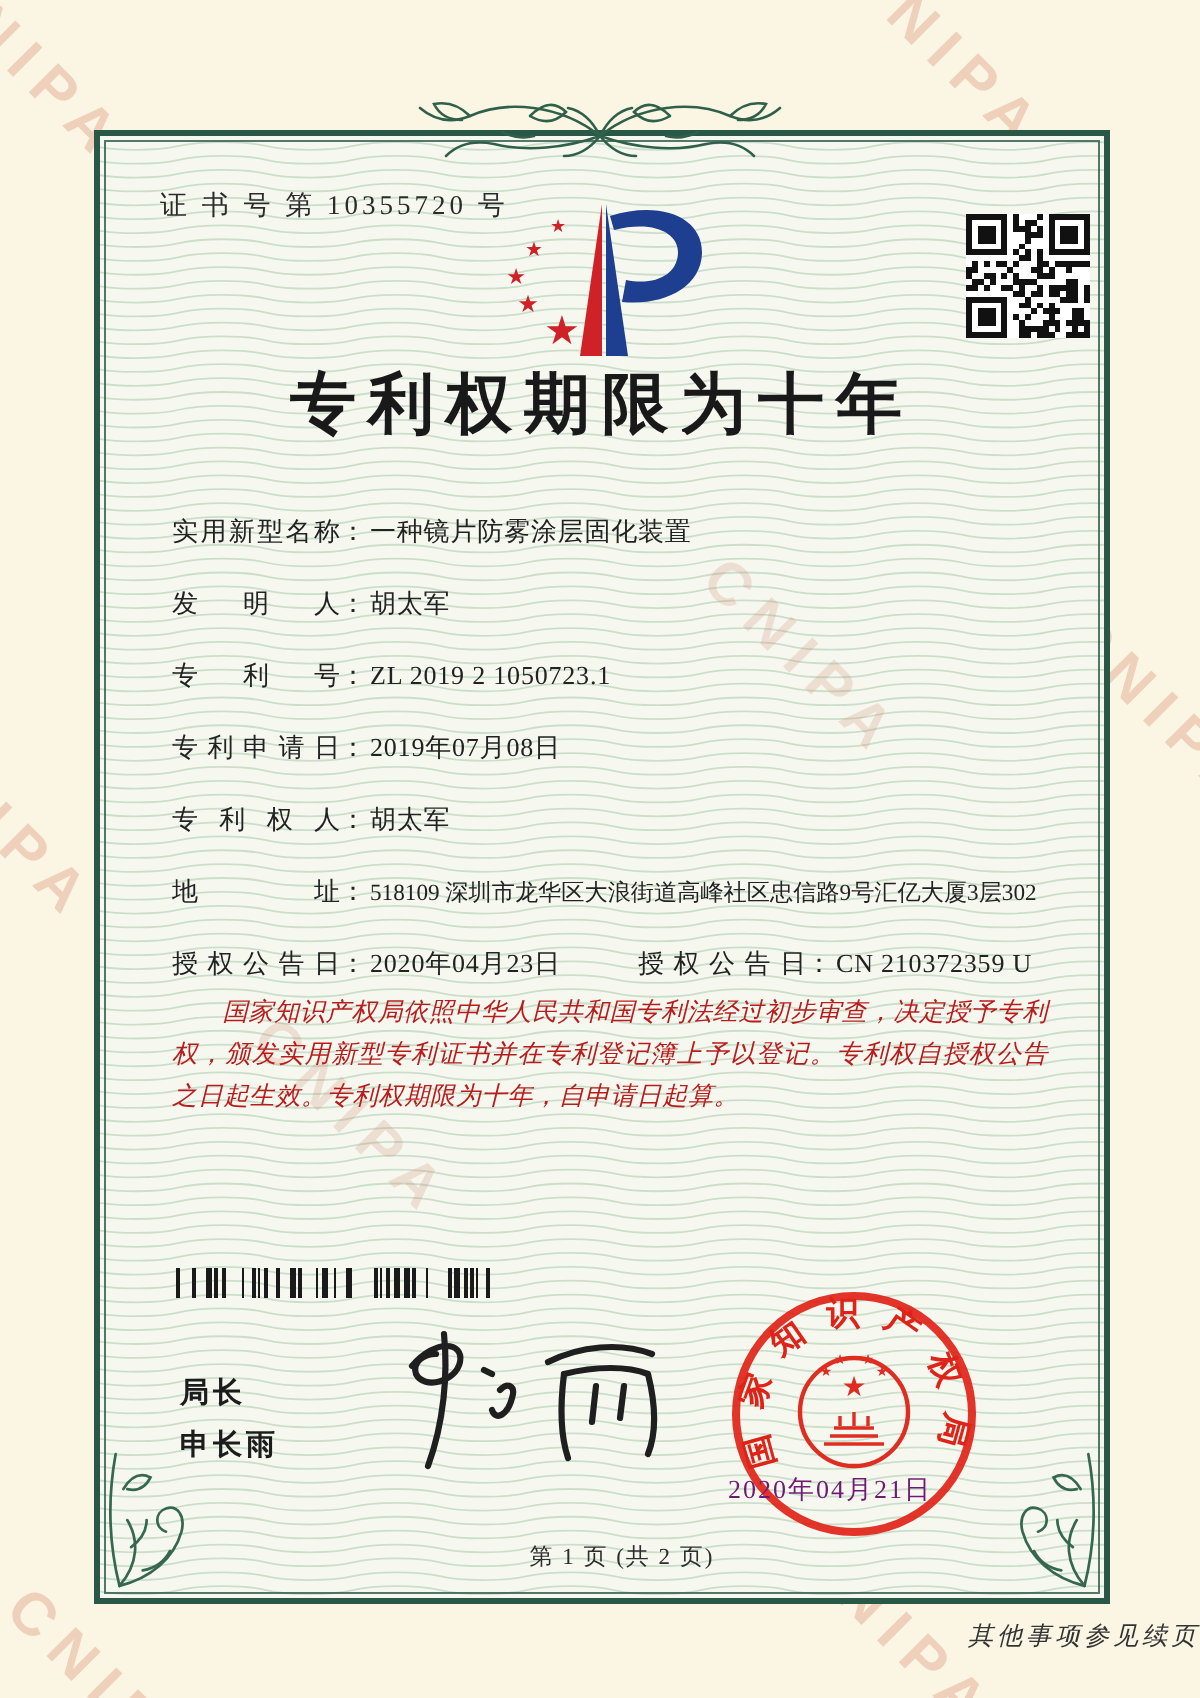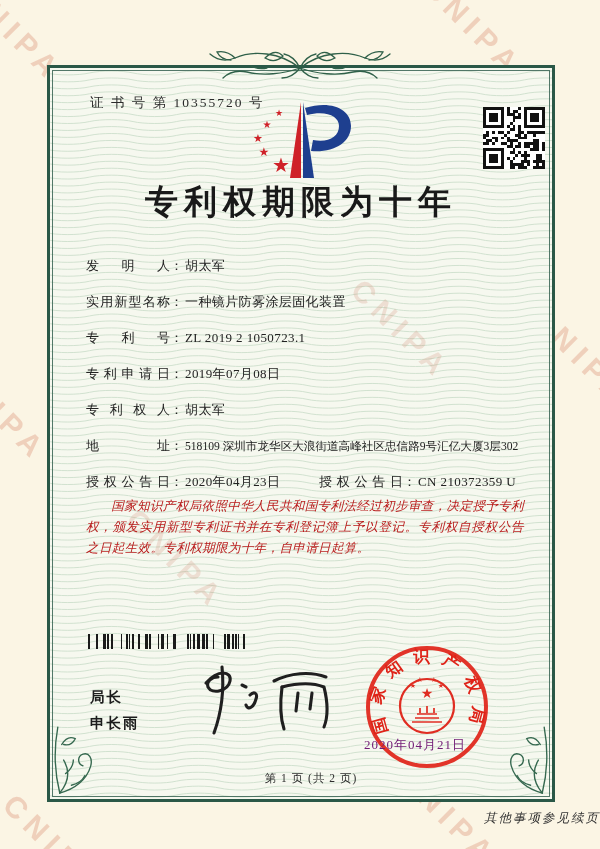--- a/index.html
+++ b/index.html
@@ -6,21 +6,21 @@
   .page{position:relative;width:600px;height:849px;background:#fbf5e4;overflow:hidden;
         font-family:"Liberation Serif","DejaVu Serif",serif;color:#222;}
   .wm{position:absolute;font-family:"Liberation Sans",sans-serif;font-weight:bold;
       font-size:30px;letter-spacing:7px;color:rgba(222,146,120,0.38);
       transform:rotate(45deg);transform-origin:left top;white-space:nowrap;}
   .wm.inner{color:rgba(205,118,96,0.20);}
   .panel{position:absolute;left:47px;top:65px;width:508px;height:737px;background:#f6f8ef;
          border:3px solid #2a5847;box-sizing:border-box;}
   .panel-inner{position:absolute;inset:2px;border:1px solid rgba(42,88,71,.8);pointer-events:none;}
   #guilloche{position:absolute;inset:0;width:100%;height:100%;}
-  .cert-no{position:absolute;left:40px;top:26px;font-size:13.5px;letter-spacing:2px;color:#2b2b2b;text-align:right;}
+  .cert-no{position:absolute;left:30px;top:26px;font-size:13.5px;letter-spacing:2px;color:#2b2b2b;text-align:right;}
   .logo{position:absolute;left:195px;top:32px;width:115px;height:80px;}
   .qr{position:absolute;left:433px;top:39px;width:62px;height:62px;}
   .title{position:absolute;left:0;right:0;top:112px;text-align:center;font-size:33px;
          font-weight:bold;letter-spacing:6px;color:#191919;}
   .fields{position:absolute;left:36px;right:26px;top:180px;font-size:13px;}
   .frow{height:36px;line-height:36px;white-space:nowrap;}
   .flabel{display:inline-block;width:84px;text-align:justify;text-align-last:justify;vertical-align:top;}
   .fcolon{display:inline-block;width:15px;}
   .fvalue{letter-spacing:.4px;}
   .frow.addr .fvalue{font-size:11.6px;letter-spacing:0;}
@@ -317,24 +317,24 @@
         <rect x="17" y="20" width="1" height="1" fill="#111"></rect>
         <rect x="18" y="20" width="1" height="1" fill="#111"></rect>
         <rect x="19" y="20" width="1" height="1" fill="#111"></rect>
         <rect x="20" y="20" width="1" height="1" fill="#111"></rect>
       </svg>
 
     <div class="title">专利权期限为十年</div>
 
     <div class="fields">
       <div class="frow">
+        <span class="flabel">实用新型名称</span><span class="fcolon">：</span><span class="fvalue">一种镜片防雾涂层固化装置</span>
+      </div>
+      <div class="frow">
         <span class="flabel">发明人</span><span class="fcolon">：</span><span class="fvalue">胡太军</span>
-      </div>
-      <div class="frow">
-        <span class="flabel">实用新型名称</span><span class="fcolon">：</span><span class="fvalue">一种镜片防雾涂层固化装置</span>
       </div>
       <div class="frow">
         <span class="flabel">专利号</span><span class="fcolon">：</span><span class="fvalue">ZL 2019 2 1050723.1</span>
       </div>
       <div class="frow">
         <span class="flabel">专利申请日</span><span class="fcolon">：</span><span class="fvalue">2019年07月08日</span>
       </div>
       <div class="frow">
         <span class="flabel">专利权人</span><span class="fcolon">：</span><span class="fvalue">胡太军</span>
       </div>

